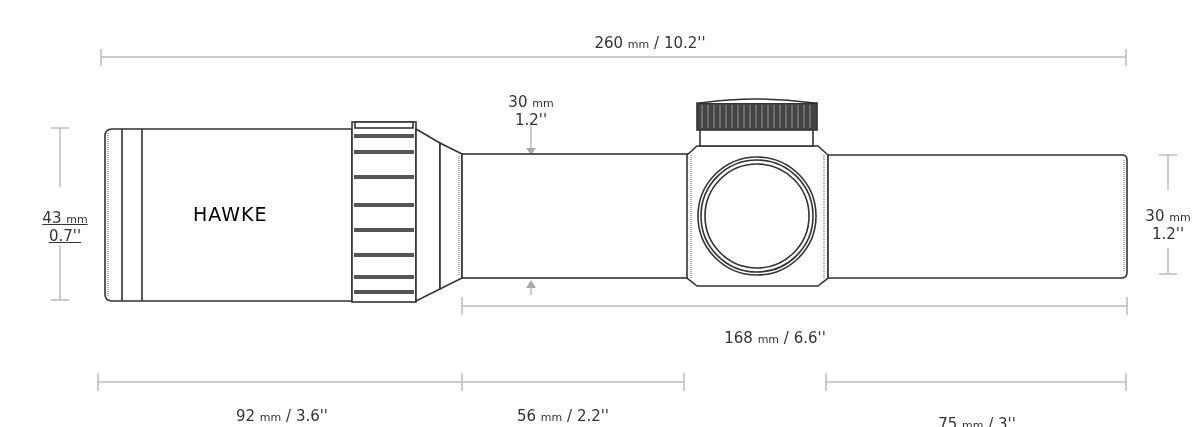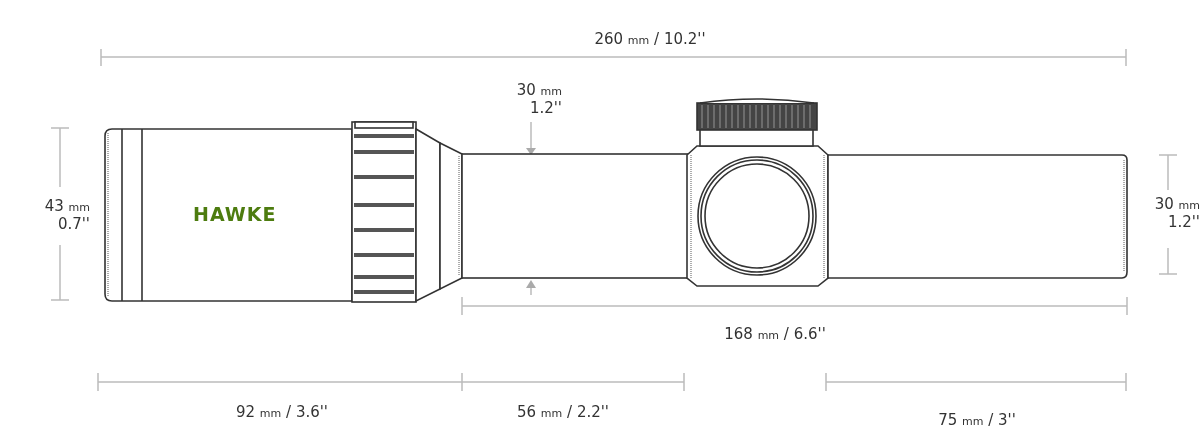--- a/index.html
+++ b/index.html
@@ -1,22 +1,22 @@
 <!DOCTYPE html>
 <html><head>
 <meta charset="utf-8">
 <style>
   html,body{margin:0;padding:0;background:#fff;}
   body{width:1200px;height:427px;position:relative;overflow:hidden;font-family:"DejaVu Sans","Liberation Sans",sans-serif;color:#333;}
   svg{position:absolute;left:0;top:0;}
-  .lbl{position:absolute;font-size:15px;color:#333;white-space:nowrap;text-align:center;line-height:18px;}
+  .lbl{position:absolute;font-size:15px;color:#333;white-space:nowrap;text-align:center;line-height:26px;}
   .lbl .u{font-size:11px;}
-  .vl{position:absolute;font-size:15px;color:#333;text-align:right;line-height:17px;}
+  .vl{position:absolute;font-size:15px;color:#333;text-align:center;line-height:17px;margin-top:12px;}
   .vl .u{font-size:11px;}
-  .brand{position:absolute;font-size:19px;letter-spacing:1px;color:#4d7c0f;font-family:"DejaVu Sans",sans-serif;font-weight:700;}
+  .brand{position:absolute;font-size:19px;letter-spacing:1px;color:#000000;font-family:"DejaVu Sans",sans-serif;font-weight:400;}
 </style>
 </head>
 <body>
 
 <svg width="1200" height="427" viewBox="0 0 1200 427" xmlns="http://www.w3.org/2000/svg">
 
   <g stroke="#bbb" stroke-width="1.5" fill="none">
     <line x1="101" y1="57" x2="1126" y2="57"></line>
       <line x1="101" y1="49" x2="101" y2="66"></line>
       <line x1="1126" y1="49" x2="1126" y2="66"></line>
@@ -113,21 +113,21 @@
 
 <div class="lbl" style="left:560px;top:30px;width:180px;">
   <span>260</span> <span class="u">mm</span> / <span>10.2''</span>
 </div>
 
 <div class="vl" style="left:500px;top:82px;width:62px;">
   <span>30</span> <span class="u">mm</span><br>
   <span>1.2''</span>
 </div>
 
-<div class="vl" style="left:20px;top:198px;width:70px;">
+<div class="vl" style="left:30px;top:198px;width:70px;text-decoration:underline;">
   <span>43</span> <span class="u">mm</span><br>
   <span>0.7''</span>
 </div>
 
 <div class="vl" style="left:1136px;top:196px;width:64px;">
   <span>30</span> <span class="u">mm</span><br>
   <span>1.2''</span>
 </div>
 
 <div class="lbl" style="left:700px;top:317px;width:150px;margin-top:8px;">

